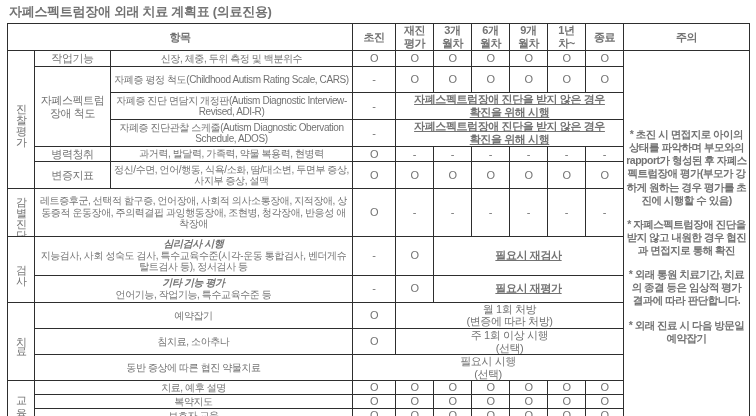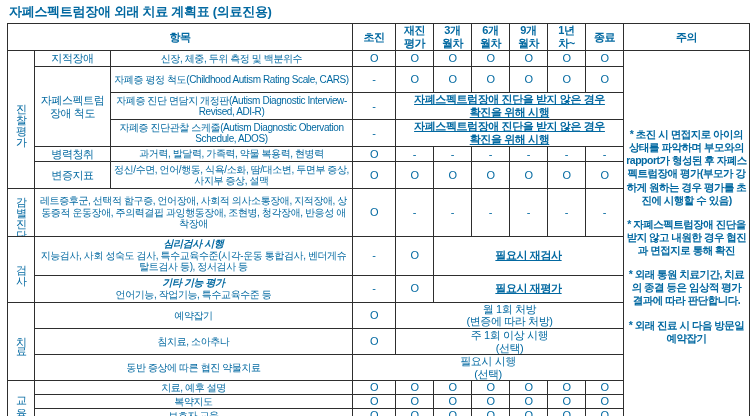--- a/index.html
+++ b/index.html
@@ -1,20 +1,20 @@
 <!DOCTYPE html>
 <html><head>
 <meta charset="utf-8">
 <style>
   html,body{margin:0;padding:0;background:#ffffff;}
   .page{
     width:756px;height:416px;box-sizing:border-box;
     padding:2px 23px 0 7px;
     font-family:"Liberation Sans","DejaVu Sans",sans-serif;
-    color:#0369a1;background:#fff;overflow:hidden;
+    color:#737373;background:#fff;overflow:hidden;
   }
   .title{font-size:13px;font-weight:bold;letter-spacing:-0.3px;padding:1px 0 2px 2px;}
   table{border-collapse:collapse;table-layout:fixed;width:742px;}
   td,th{
     border:1px solid #2e2e2e;
     padding:0 2px;
     font-size:11px;line-height:1.15;
     text-align:center;vertical-align:middle;
     letter-spacing:-0.4px;
     overflow:hidden;
@@ -69,21 +69,21 @@
       <th class="pre">9개
 월차</th>
       <th class="pre">1년
 차~</th>
       <th class="pre">종료</th>
       <th>주의</th>
     </tr>
 
     <tr style="height:16px">
       <td rowspan="6" class="sec"><span class="vlabel">진찰평가</span></td>
-      <td>지적장애</td>
+      <td>작업기능</td>
       <td class="item">신장, 체중, 두위 측정 및 백분위수</td>
       <td class="mark">O</td>
       <td class="mark">O</td>
       <td class="mark">O</td>
       <td class="mark">O</td>
       <td class="mark">O</td>
       <td class="mark">O</td>
       <td class="mark">O</td>
       <td rowspan="15" class="caution-cell">
         <div class="note">* 초진 시 면접지로 아이의 상태를 파악하며 부모와의 rapport가 형성된 후 자폐스펙트럼장애 평가(부모가 강하게 원하는 경우 평가를 초진에 시행할 수 있음)</div>

